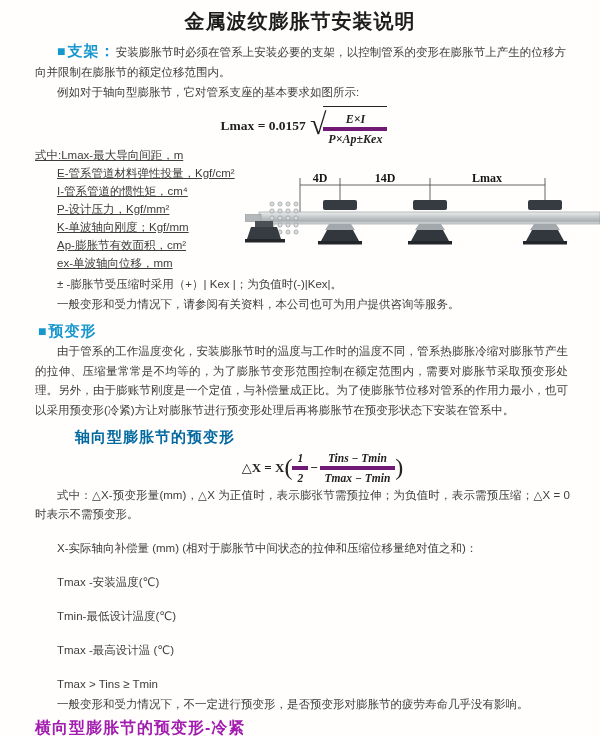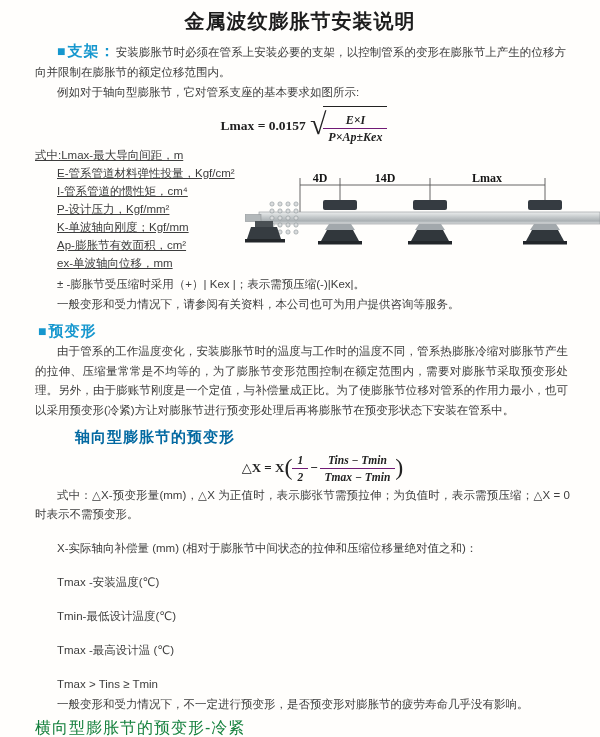--- a/index.html
+++ b/index.html
@@ -12,30 +12,30 @@
   h1.title{
     margin:8px 0 6px 0;text-align:center;font-size:20px;font-weight:bold;
     color:#1c1c1c;letter-spacing:1px;font-family:"Liberation Sans",sans-serif;
   }
   .para{margin:0 34px 0 35px;line-height:20px;text-indent:22px;text-align:justify;}
   .para.first{line-height:20px;}
   .sec-heading{font-size:15px;font-weight:bold;color:#1697ce;letter-spacing:1px;}
   .blue-square{font-size:14px;margin-right:1px;color:#1697ce;}
   .sec-title{margin:8px 0 0 38px;font-size:15px;font-weight:bold;color:#1697ce;letter-spacing:1px;line-height:18px;}
   .sub-title{margin:8px 0 0 75px;font-size:15px;font-weight:bold;color:#0369a1;letter-spacing:1px;line-height:18px;}
-  .sub-title2{margin:4px 0 0 35px;font-size:16px;font-weight:normal;color:#15803d;letter-spacing:1px;line-height:20px;}
+  .sub-title2{margin:4px 0 0 35px;font-size:16px;font-weight:bold;color:#a21caf;letter-spacing:1px;line-height:20px;}
 
   
   .formula{text-align:center;font-family:"Liberation Serif","DejaVu Serif",serif;color:#222;}
   .f1{margin:4px 0 2px 8px;height:38px;line-height:38px;}
   .f-lhs{font-weight:bold;font-size:13.5px;vertical-align:middle;}
   .sqrt-sign{font-size:30px;font-weight:bold;vertical-align:middle;margin:0 -3px 0 4px;position:relative;top:-2px;}
   .sqrt-content{display:inline-block;vertical-align:middle;border-top:1.6px solid #222;padding-top:1px;}
   .frac{display:inline-block;vertical-align:middle;text-align:center;font-size:12px;font-style:italic;font-weight:bold;}
-  .frac .num{display:block;border-bottom:1px solid #701a75;padding:0 5px 1px 5px;line-height:14px;}
+  .frac .num{display:block;border-bottom:4px solid #701a75;padding:0 5px 1px 5px;line-height:14px;}
   .frac .den{display:block;padding:1px 5px 0 5px;line-height:14px;}
   .f2{margin:4px 0 2px 0;height:34px;line-height:34px;padding-left:45px;}
   .f2 .f-lhs{font-size:13px;}
   .big-paren{font-size:24px;font-weight:normal;vertical-align:middle;position:relative;top:-1px;}
   .f2 .frac{font-size:11.5px;font-weight:bold;}
   .minus{font-size:13px;font-weight:bold;vertical-align:middle;margin:0 2px;}
   .f3{margin:2px 0 2px 0;height:28px;line-height:28px;}
   .f3 .frac{font-style:normal;}
   .f3 .f-rhs{font-weight:bold;font-size:13.5px;vertical-align:middle;margin-left:3px;}
 
@@ -149,21 +149,21 @@
         <g>
           <rect x="283" y="29" width="34" height="10" rx="2" fill="#353b41"></rect>
           <polygon points="289,53 311,53 315,59 285,59" fill="#a2a8ac"></polygon>
           <polygon points="287,59 313,59 319,70 281,70" fill="#31373c"></polygon>
           <rect x="278" y="70" width="44" height="3.5" fill="#22262a"></rect>
         </g>
       </svg>
     </div>
   </div>
 
-  <p class="var-cont">± -膨胀节受压缩时采用（+）| Kex |；表示需预压缩(-)|Kex|。</p>
+  <p class="var-cont">± -膨胀节受压缩时采用（+）| Kex |；为负值时(-)|Kex|。</p>
   <p class="var-cont">一般变形和受力情况下，请参阅有关资料，本公司也可为用户提供咨询等服务。</p>
 
   <h2 class="sec-title"><span class="blue-square">■</span><span>预变形</span></h2>
 
   <p class="preform-para">由于管系的工作温度变化，安装膨胀节时的温度与工作时的温度不同，管系热膨胀冷缩对膨胀节产生的拉伸、压缩量常常是不均等的，为了膨胀节变形范围控制在额定范围内，需要对膨胀节采取预变形处理。另外，由于膨账节刚度是一个定值，与补偿量成正比。为了使膨胀节位移对管系的作用力最小，也可以采用预变形(冷紧)方让对膨胀节进行预变形处理后再将膨胀节在预变形状态下安装在管系中。</p>
 
   <h3 class="sub-title">轴向型膨胀节的预变形</h3>
 
   <div class="formula f2">
     <span class="f-lhs">△X = X</span><span class="big-paren">(</span><span class="frac"><span class="num">1</span><span class="den">2</span></span><span class="minus">−</span><span class="frac"><span class="num">Tins − Tmin</span><span class="den">Tmax − Tmin</span></span><span class="big-paren">)</span>

